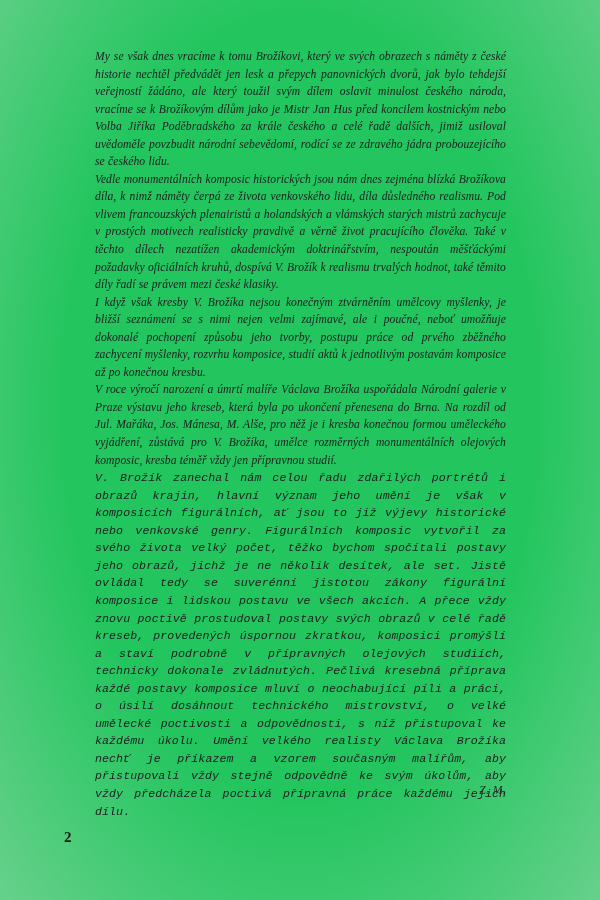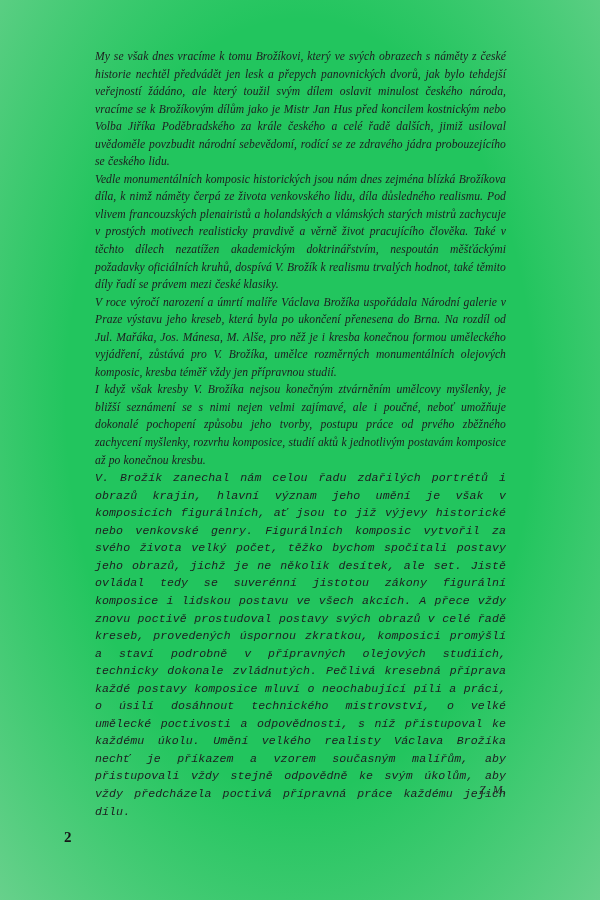--- a/index.html
+++ b/index.html
@@ -88,22 +88,22 @@
 </head>
 <body>
 
 <div class="page">
 
   <div class="paper-grain"></div>
 
   <div class="text-block">
     <p class="para">My se však dnes vracíme k tomu Brožíkovi, který ve svých obrazech s náměty z české historie nechtěl předvádět jen lesk a přepych panovnických dvorů, jak bylo tehdejší veřejností žádáno, ale který toužil svým dílem oslavit minulost českého národa, vracíme se k Brožíkovým dílům jako je Mistr Jan Hus před koncilem kostnickým nebo Volba Jiříka Poděbradského za krále českého a celé řadě dalších, jimiž usiloval uvědoměle povzbudit národní sebevědomí, rodící se ze zdravého jádra probouzejícího se českého lidu.</p>
     <p class="para">Vedle monumentálních komposic historických jsou nám dnes zejména blízká Brožíkova díla, k nimž náměty čerpá ze života venkovského lidu, díla důsledného realismu. Pod vlivem francouzských plenairistů a holandských a vlámských starých mistrů zachycuje v prostých motivech realisticky pravdivě a věrně život pracujícího člověka. Také v těchto dílech nezatížen akademickým doktrinářstvím, nespoután měšťáckými požadavky oficiálních kruhů, dospívá V. Brožík k realismu trvalých hodnot, také těmito díly řadí se právem mezi české klasiky.</p>
+    <p class="para">I když však kresby V. Brožíka nejsou konečným ztvárněním umělcovy myšlenky, je bližší seznámení se s nimi nejen velmi zajímavé, ale i poučné, neboť umožňuje dokonalé pochopení způsobu jeho tvorby, postupu práce od prvého zběžného zachycení myšlenky, rozvrhu komposice, studií aktů k jednotlivým postavám komposice až po konečnou kresbu.</p>
     <p class="para">V roce výročí narození a úmrtí malíře Václava Brožíka uspořádala Národní galerie v Praze výstavu jeho kreseb, která byla po ukončení přenesena do Brna. Na rozdíl od Jul. Mařáka, Jos. Mánesa, M. Alše, pro něž je i kresba konečnou formou uměleckého vyjádření, zůstává pro V. Brožíka, umělce rozměrných monumentálních olejových komposic, kresba téměř vždy jen přípravnou studií.</p>
-    <p class="para">I když však kresby V. Brožíka nejsou konečným ztvárněním umělcovy myšlenky, je bližší seznámení se s nimi nejen velmi zajímavé, ale i poučné, neboť umožňuje dokonalé pochopení způsobu jeho tvorby, postupu práce od prvého zběžného zachycení myšlenky, rozvrhu komposice, studií aktů k jednotlivým postavám komposice až po konečnou kresbu.</p>
     <p class="para">V. Brožík zanechal nám celou řadu zdařilých portrétů i obrazů krajin, hlavní význam jeho umění je však v komposicích figurálních, ať jsou to již výjevy historické nebo venkovské genry. Figurálních komposic vytvořil za svého života velký počet, těžko bychom spočítali postavy jeho obrazů, jichž je ne několik desítek, ale set. Jistě ovládal tedy se suverénní jistotou zákony figurální komposice i lidskou postavu ve všech akcích. A přece vždy znovu poctivě prostudoval postavy svých obrazů v celé řadě kreseb, provedených úspornou zkratkou, komposici promýšlí a staví podrobně v přípravných olejových studiích, technicky dokonale zvládnutých. Pečlivá kresebná příprava každé postavy komposice mluví o neochabující píli a práci, o úsilí dosáhnout technického mistrovství, o velké umělecké poctivosti a odpovědnosti, s níž přistupoval ke každému úkolu. Umění velkého realisty Václava Brožíka nechť je příkazem a vzorem současným malířům, aby přistupovali vždy stejně odpovědně ke svým úkolům, aby vždy předcházela poctivá přípravná práce každému jejich dílu.</p>
   </div>
 
   <div class="signature">Z. M.</div>
 
   <div class="folio">2</div>
 
 </div>
 
 </body></html>

